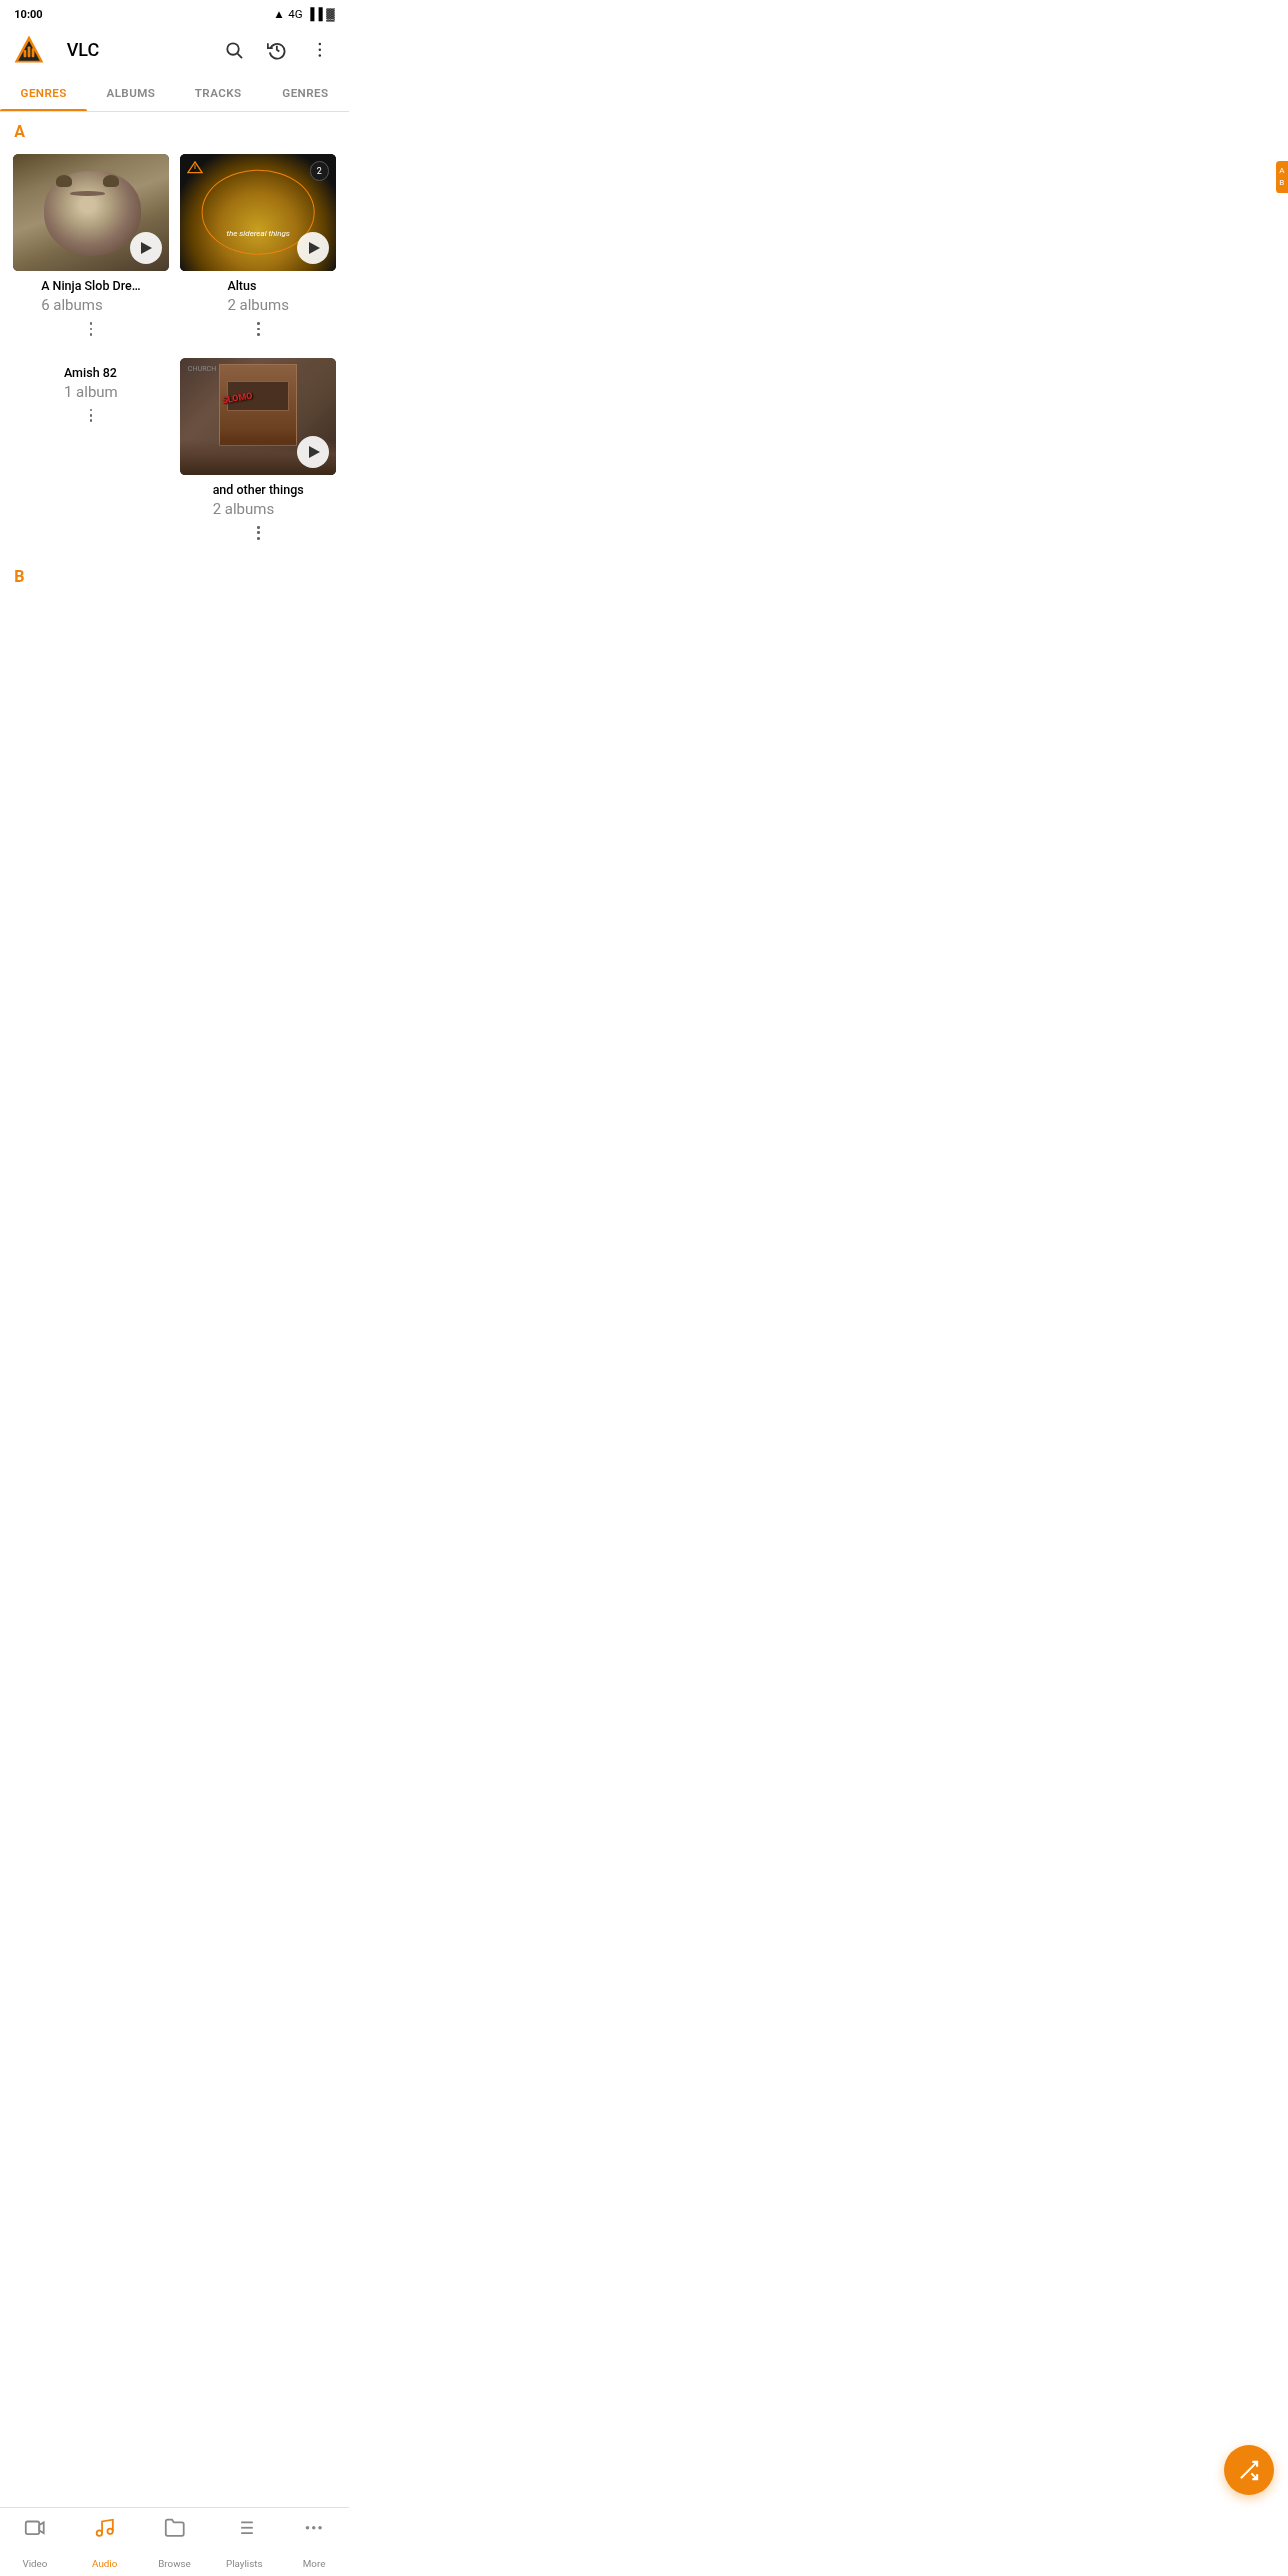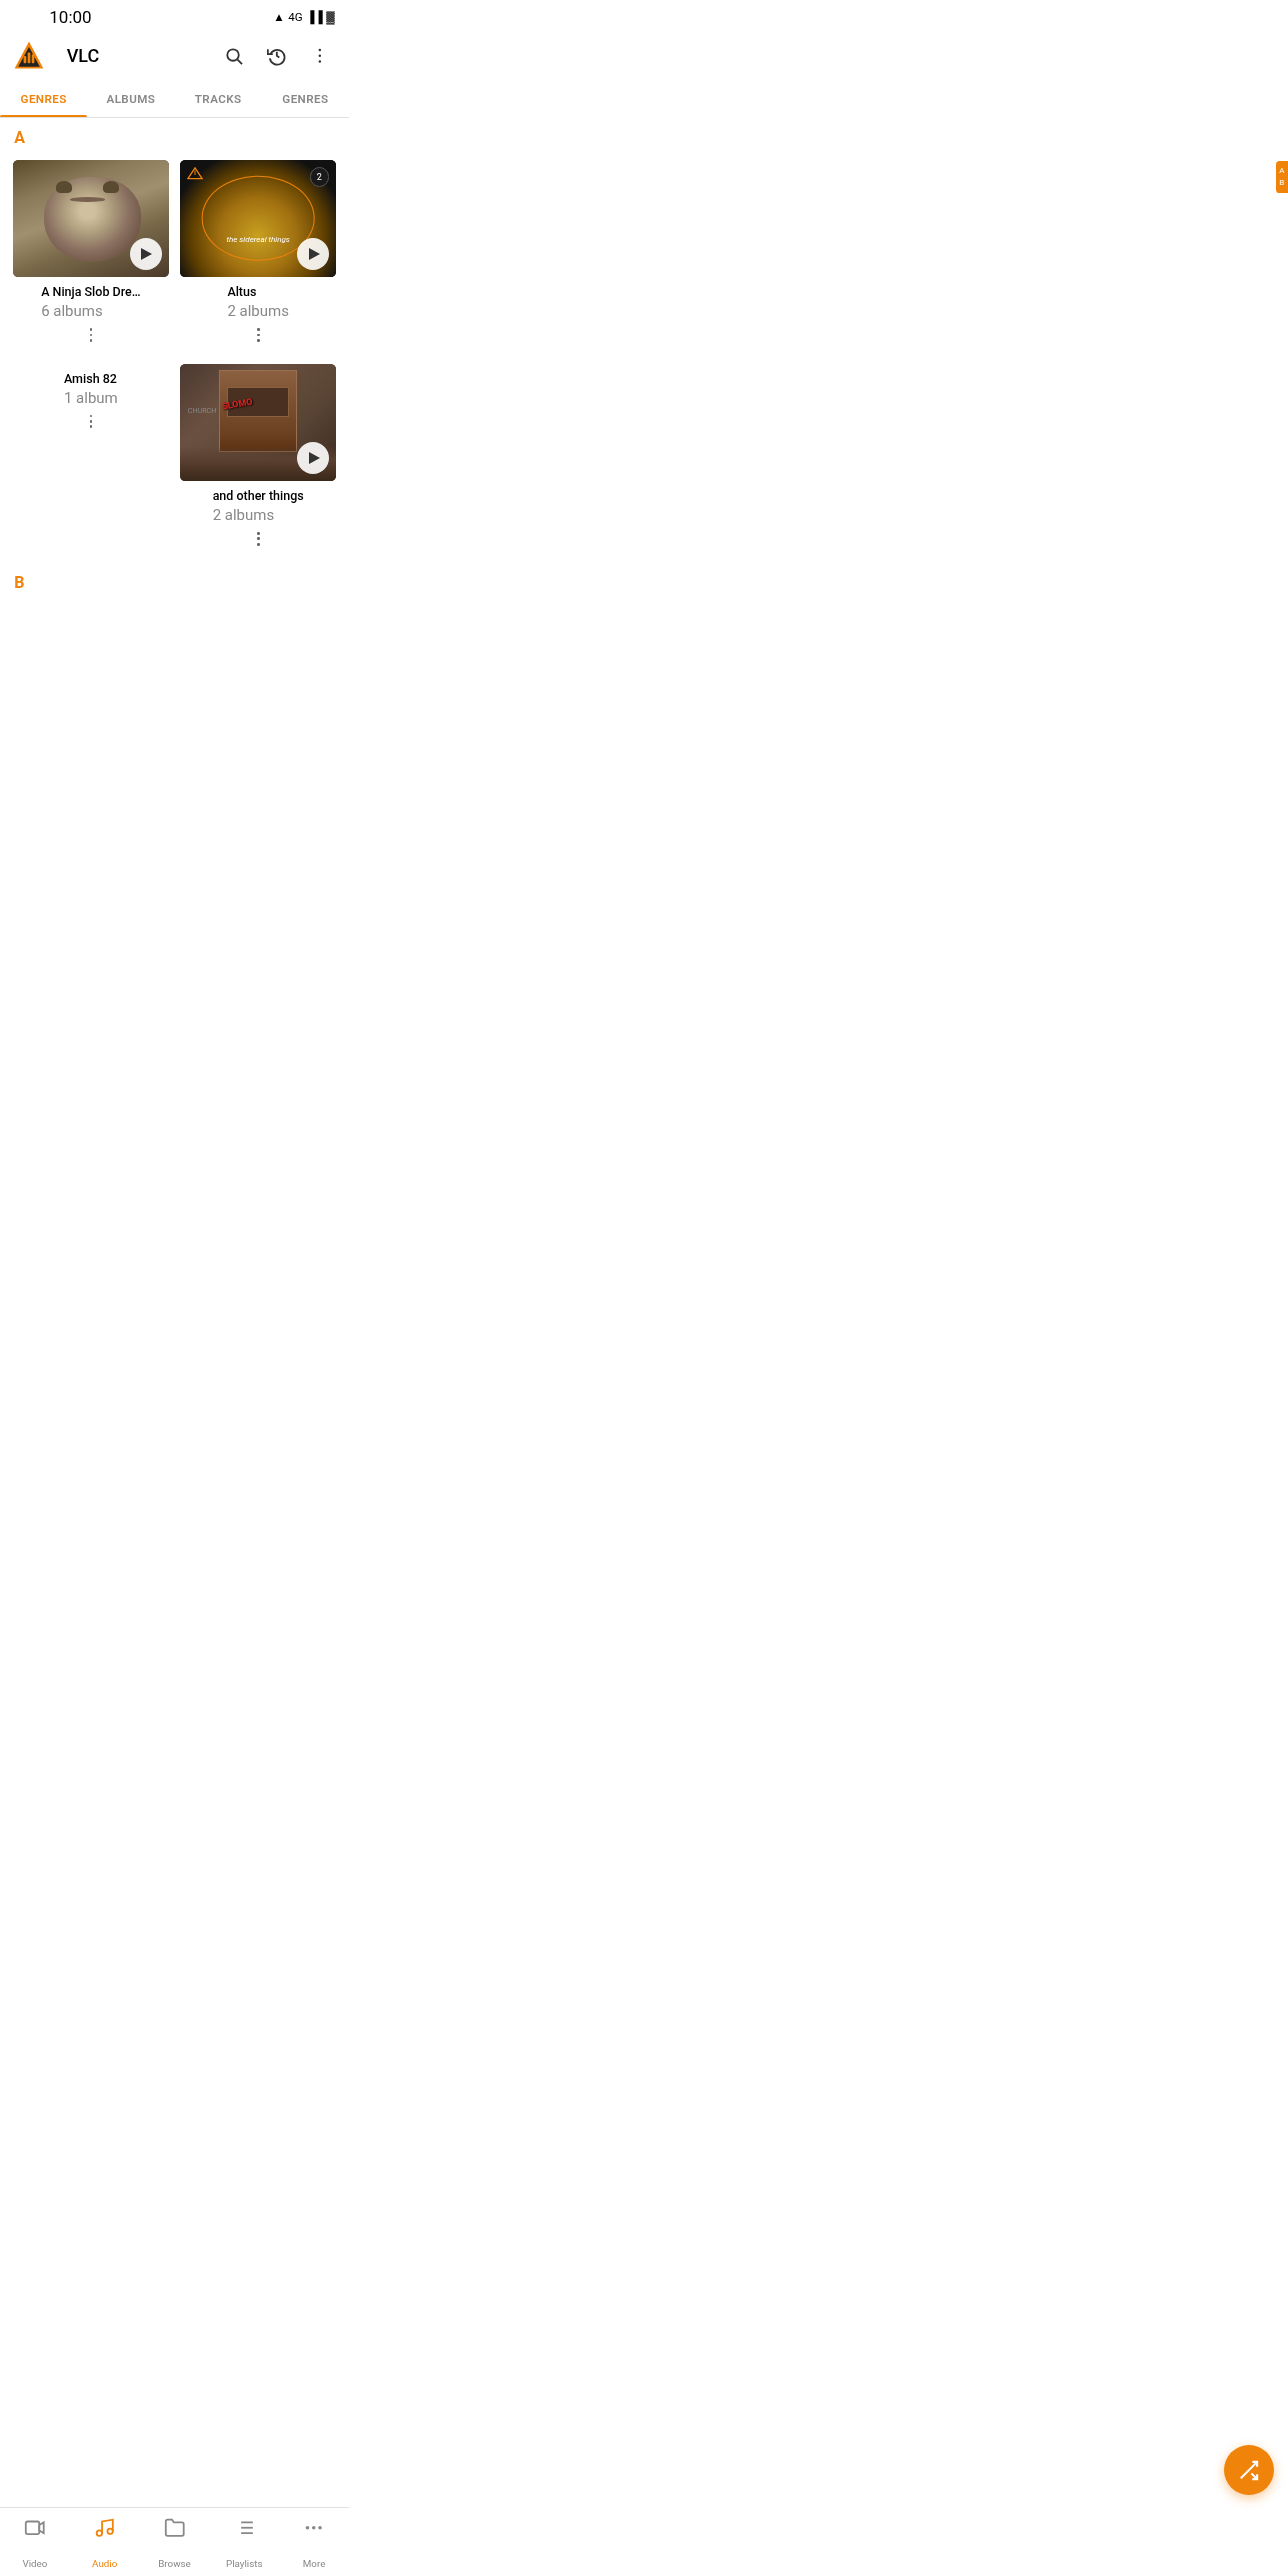--- a/index.html
+++ b/index.html
@@ -15,24 +15,23 @@
 
     
     .status-bar {
       display: flex;
       justify-content: space-between;
       align-items: center;
       padding: 7.2px 14.3px 3.6px;
       background: #fff;
     }
     .status-time {
-      font-size: 17px;
-      font-weight: 400;
+      font-size: 11px;
+      font-weight: 700;
       color: #000;
-      margin-left: 35px;
     }
     .status-icons {
       display: flex;
       align-items: center;
       gap: 3.6px;
     }
     .status-icons span {
       font-size: 11.6px;
       color: #000;
     }
@@ -433,21 +432,21 @@
     <div class="artist-card">
       <div class="artist-thumb">
         <div style="position:absolute;top:0;left:0;right:0;bottom:0;background:linear-gradient(135deg,#4a3830 0%,#6a5040 30%,#5a4535 65%,#3a2820 100%);">
 
           <div style="position:absolute;top:5%;left:25%;width:50%;height:70%;background:linear-gradient(180deg,#8a6040 0%,#7a5030 40%,#6a4020 80%,#5a3010 100%);border:1.8px solid #9a7050;"></div>
           <div style="position:absolute;top:20%;left:30%;width:40%;height:25%;background:#4a3020;border:1.3px solid #8a6040;"></div>
 
           <div style="position:absolute;top:30%;left:27%;color:#cc2222;font-size:9px;font-weight:900;transform:rotate(-10deg);text-shadow:0.9px 0.9px 1.8px #000;">SLOMO</div>
 
           <div style="position:absolute;bottom:0;left:0;right:0;height:30%;background:linear-gradient(0deg,#3a2818 0%,#5a4030 60%,transparent 100%);"></div>
-          <div style="position:absolute;top:5%;left:5%;color:#888;font-size:7.2px;margin-top:36px;">CHURCH</div>
+          <div style="position:absolute;top:5%;left:5%;color:#888;font-size:7.2px;">CHURCH</div>
         </div>
         <div class="play-btn"></div>
       </div>
       <div class="artist-info">
         <div class="artist-details">
           <div class="artist-name">and other things</div>
           <div class="artist-albums">2 albums</div>
         </div>
         <button class="more-btn">
           <div class="three-dots">

